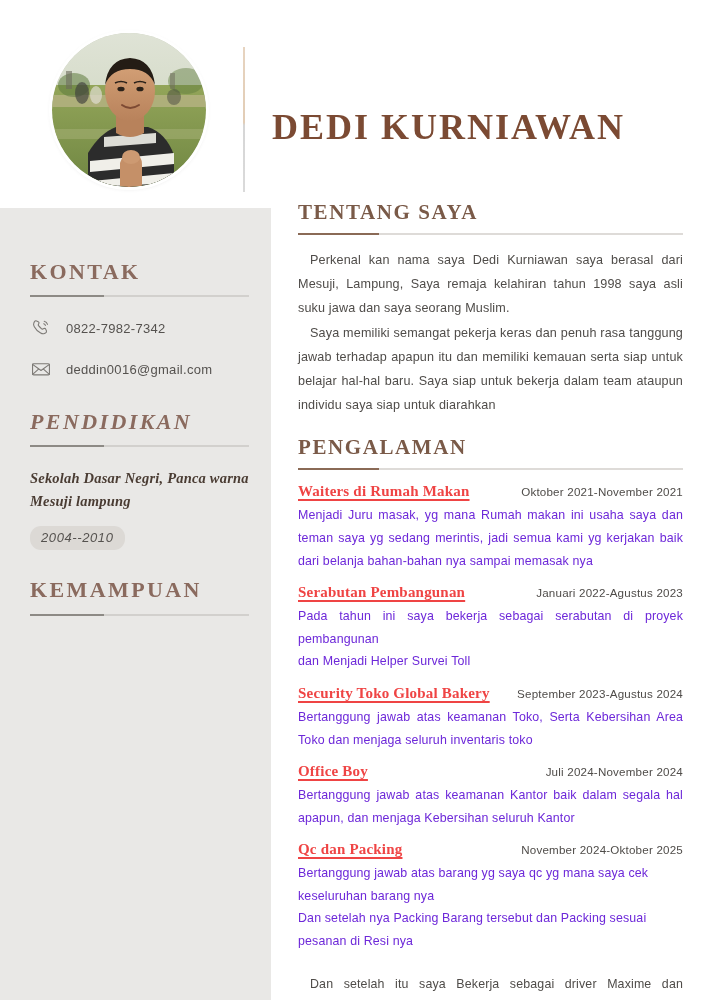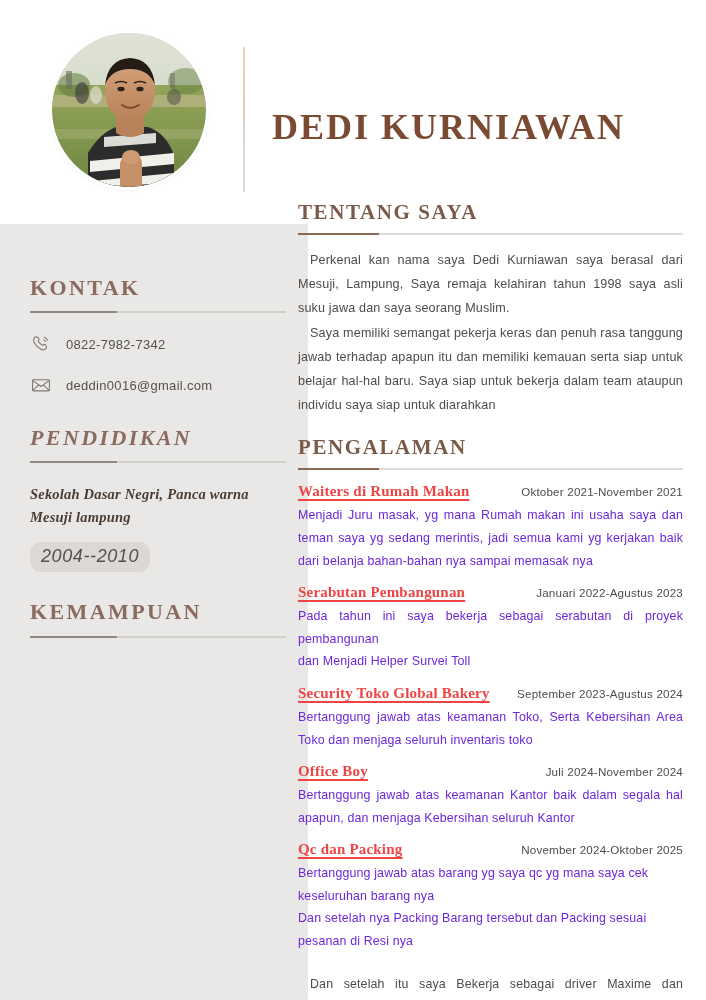--- a/index.html
+++ b/index.html
@@ -19,22 +19,22 @@
   .page {
     position: absolute;
     inset: 0;
     background: #ffffff;
   }
 
   
   .sidebar {
     position: absolute;
     left: 0;
-    top: 224px;
-    width: 308px;
+    top: 208px;
+    width: 271px;
     bottom: 0;
     background: #e9e8e6;
   }
 
   .sidebar-inner {
     padding: 52px 22px 0 30px;
   }
 
   
   .header {
@@ -133,21 +133,21 @@
     font-weight: 700;
     color: #4a3c33;
     line-height: 1.55;
     letter-spacing: 0.2px;
     margin: 0 0 14px 0;
   }
   .edu-date {
     display: inline-block;
     background: #dcd9d5;
     color: #55524f;
-    font-size: 18px;
+    font-size: 13px;
     letter-spacing: 0.6px;
     padding: 4px 11px 5px 11px;
     border-radius: 11px;
   }
 
   
   .side-list {
     margin: 0;
     padding: 0;
     list-style: none;

